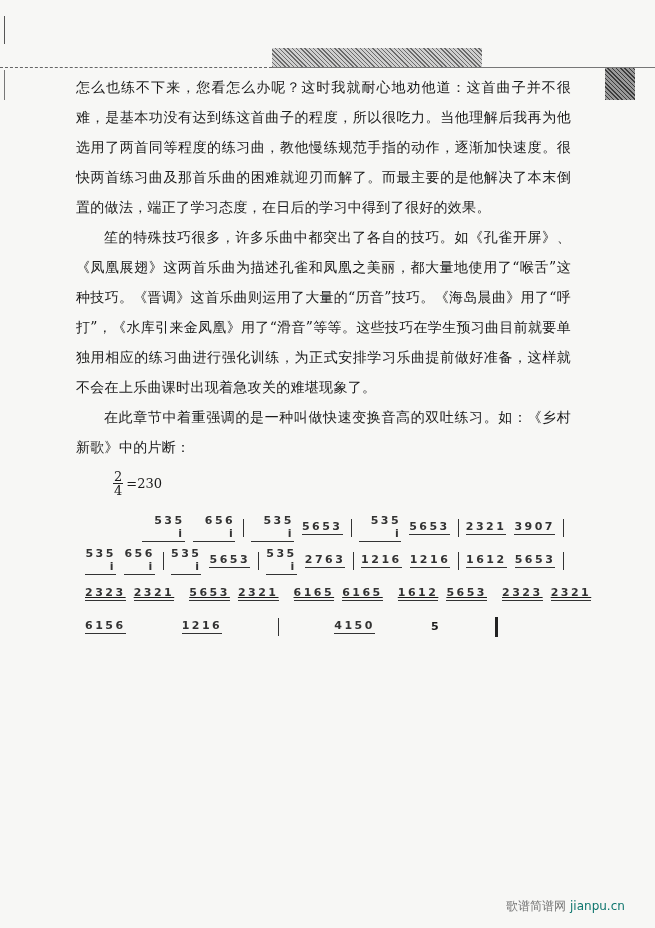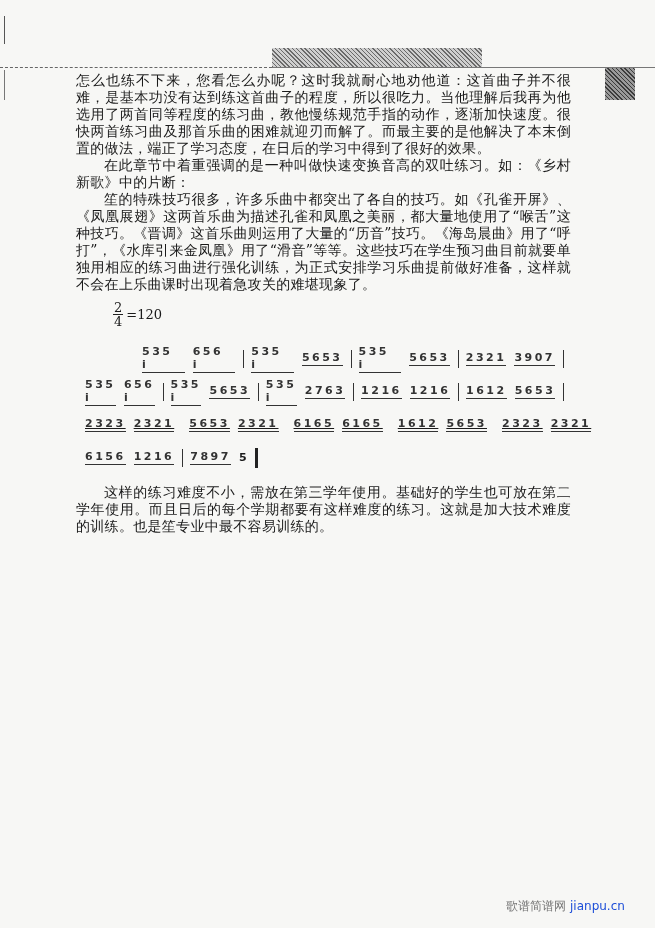--- a/index.html
+++ b/index.html
@@ -21,70 +21,70 @@
   .header-band {
     position: absolute; left: 272px; top: 48px; width: 210px; height: 19px;
     background: repeating-linear-gradient(45deg, #6a6a6a 0 1px, #cfcfcf 1px 3px);
   }
   .corner-tab {
     position: absolute; left: 605px; top: 68px; width: 30px; height: 32px;
     background: repeating-linear-gradient(45deg, #3c3c3c 0 1px, #9a9a9a 1px 3px);
   }
   .content { position: absolute; left: 76px; top: 72px; width: 495px; }
   p.body {
-    margin: 0; font-size: 14px; line-height: 17px; text-align: justify;
+    margin: 0; font-size: 14px; line-height: 30px; text-align: justify;
     letter-spacing: 0.3px;
   }
   p.indent { text-indent: 2em; }
   h3.section {
     margin: 14px 0 11px 0; font-family: "DejaVu Sans", sans-serif; font-weight: normal;
     font-size: 15px; letter-spacing: 0.5px; text-indent: 2em;
   }
   .tempo {
     margin: 8px 0 0 37px; display: flex; align-items: center; font-size: 13px;
   }
   .frac { display: inline-flex; flex-direction: column; align-items: center; line-height: 13px; margin-right: 3px; }
   .frac .num { border-bottom: 1px solid #222; padding: 0 1px; }
-  .score { margin-top: 14px; font-family: "DejaVu Sans", sans-serif; font-weight: bold; font-size: 11px; }
+  .score { margin-top: 14px; font-family: "DejaVu Sans", sans-serif; font-weight: bold; font-size: 11px; text-align: right; }
   .score-row { display: flex; align-items: center; height: 33px; }
   .beat {
     display: inline-block; letter-spacing: 2.5px; border-bottom: 1px solid #333;
     padding-bottom: 1px; margin-right: 8px; color: #333;
   }
   .bar { display: inline-block; width: 1px; height: 18px; background: #333; margin: 0 7px 0 0; }
   .endbar { display: inline-block; width: 3px; height: 20px; background: #222; margin-left: 4px; }
   .watermark {
     position: absolute; left: 506px; top: 898px;
     font-family: "DejaVu Sans", sans-serif; font-size: 12px; color: #777;
   }
-  .watermark .url { color: #1d4ed8; margin-left: 4px; }
+  .watermark .url { color: #0f766e; margin-left: 4px; }
 </style>
 </head>
 <body>
 
 <div class="left-rule"></div>
 <div class="left-rule2"></div>
 <div class="header-dashes"></div>
 <div class="header-line"></div>
 <div class="header-band"></div>
 <div class="corner-tab"></div>
 
 <div class="content">
   <p class="body">怎么也练不下来，您看怎么办呢？这时我就耐心地劝他道：这首曲子并不很难，是基本功没有达到练这首曲子的程度，所以很吃力。当他理解后我再为他选用了两首同等程度的练习曲，教他慢练规范手指的动作，逐渐加快速度。很快两首练习曲及那首乐曲的困难就迎刃而解了。而最主要的是他解决了本末倒置的做法，端正了学习态度，在日后的学习中得到了很好的效果。</p>
 
 
+  <p class="body indent">笙的特殊技巧很多，许多乐曲中都突出了各自的技巧。如《孔雀开屏》、《凤凰展翅》这两首乐曲为描述孔雀和凤凰之美丽，都大量地使用了“喉舌”这种技巧。《晋调》这首乐曲则运用了大量的“历音”技巧。《海岛晨曲》用了“呼打”，《水库引来金凤凰》用了“滑音”等等。这些技巧在学生预习曲目前就要单独用相应的练习曲进行强化训练，为正式安排学习乐曲提前做好准备，这样就不会在上乐曲课时出现着急攻关的难堪现象了。</p>
   <p class="body indent">在此章节中着重强调的是一种叫做快速变换音高的双吐练习。如：《乡村新歌》中的片断：</p>
-  <p class="body indent">笙的特殊技巧很多，许多乐曲中都突出了各自的技巧。如《孔雀开屏》、《凤凰展翅》这两首乐曲为描述孔雀和凤凰之美丽，都大量地使用了“喉舌”这种技巧。《晋调》这首乐曲则运用了大量的“历音”技巧。《海岛晨曲》用了“呼打”，《水库引来金凤凰》用了“滑音”等等。这些技巧在学生预习曲目前就要单独用相应的练习曲进行强化训练，为正式安排学习乐曲提前做好准备，这样就不会在上乐曲课时出现着急攻关的难堪现象了。</p>
 
   <div class="tempo">
     <span class="frac">
       <span class="num">2</span>
       <span class="den">4</span>
     </span>
-    <span>=120</span>
+    <span>=230</span>
   </div>
 
   <div class="score">
     <div class="score-row" style="padding-left:66px;">
       <span class="beat">535 i</span>
       <span class="beat">656 i</span>
       <span class="bar"></span>
       <span class="beat">535 i</span>
       <span class="beat">5653</span>
       <span class="bar"></span>
@@ -122,28 +122,27 @@
       <span class="beat">6165</span>
       <span class="beat">6165</span>
       <span class="bar"></span>
       <span class="beat">1612</span>
       <span class="beat">5653</span>
       <span class="bar"></span>
       <span class="beat">2323</span>
       <span class="beat">2321</span>
       <span class="bar"></span>
     </div>
-    <div class="score-row" style="padding-left:9px;">
+    <div class="score-row" style="padding-left:9px;gap:48px;">
       <span class="beat">6156</span>
       <span class="beat">1216</span>
       <span class="bar"></span>
-      <span class="beat">7897</span>
+      <span class="beat">4150</span>
       <span style="margin-right:4px;">5</span>
       <span class="endbar"></span>
     </div>
   </div>
 
-  <p class="body indent" style="margin-top:10px;">这样的练习难度不小，需放在第三学年使用。基础好的学生也可放在第二学年使用。而且日后的每个学期都要有这样难度的练习。这就是加大技术难度的训练。也是笙专业中最不容易训练的。</p>
 </div>
 
 <div class="watermark">
   <span>歌谱简谱网</span><span class="url">jianpu.cn</span>
 </div>
 
 </body></html>

